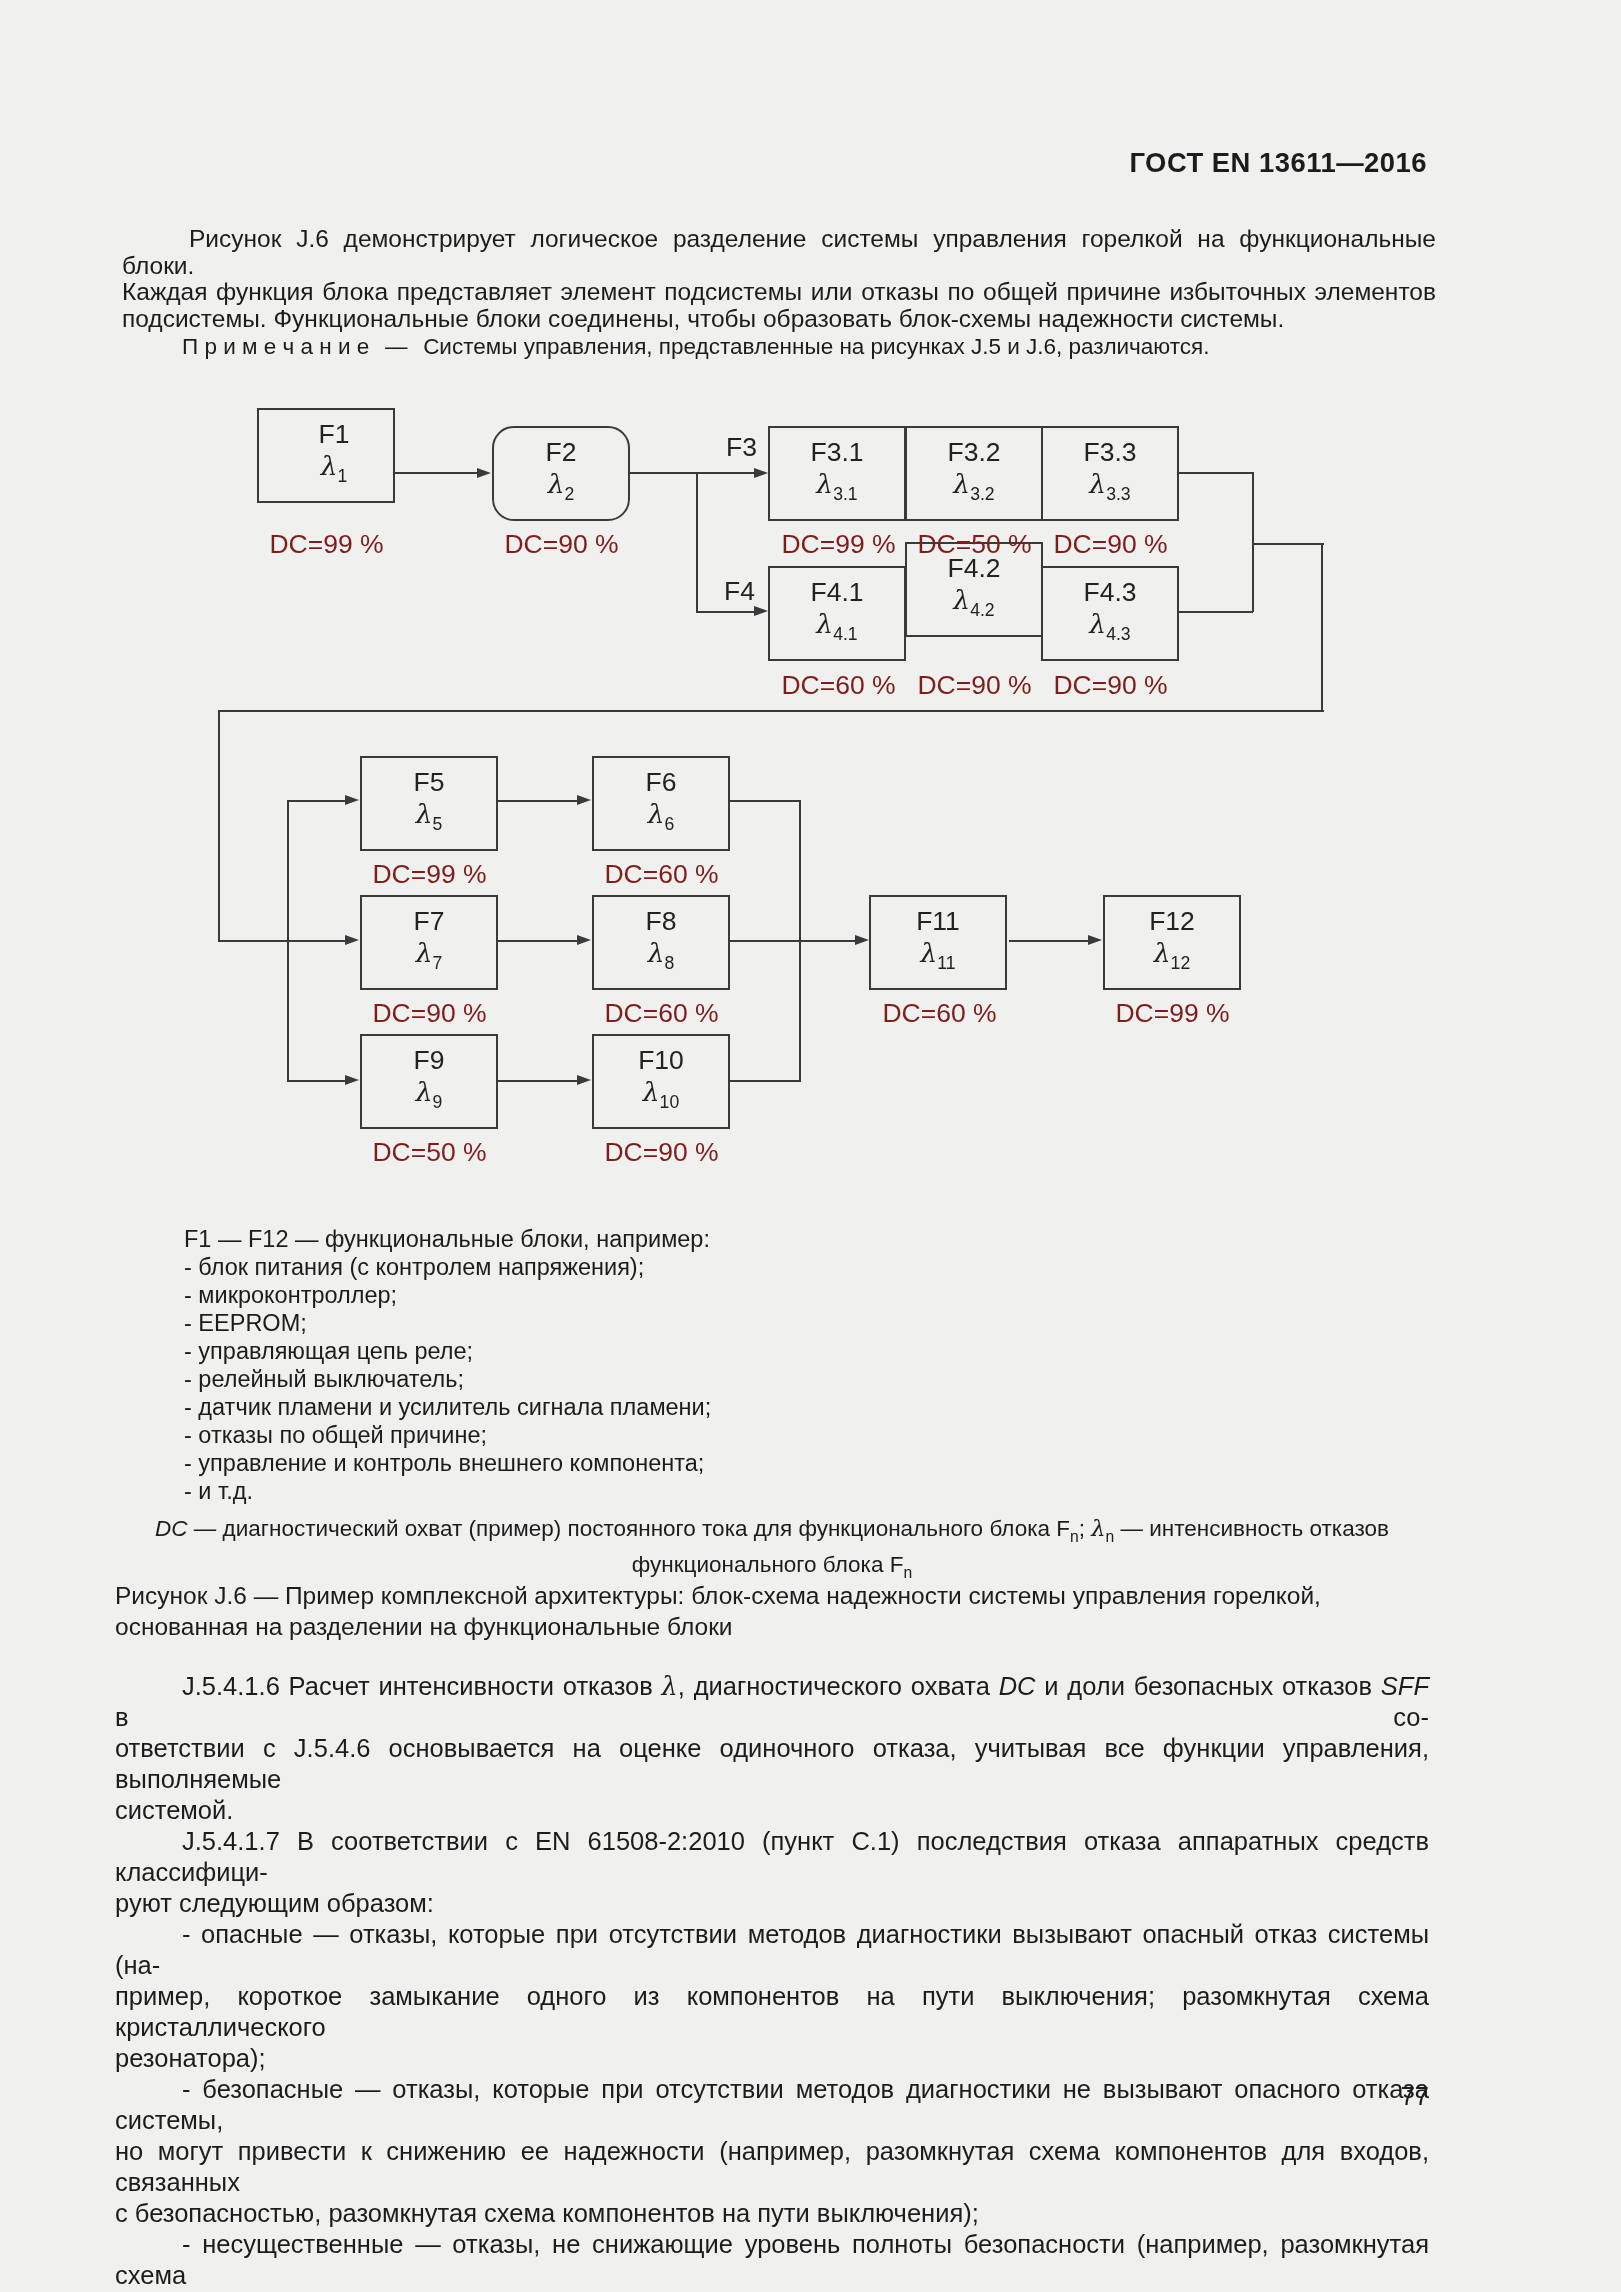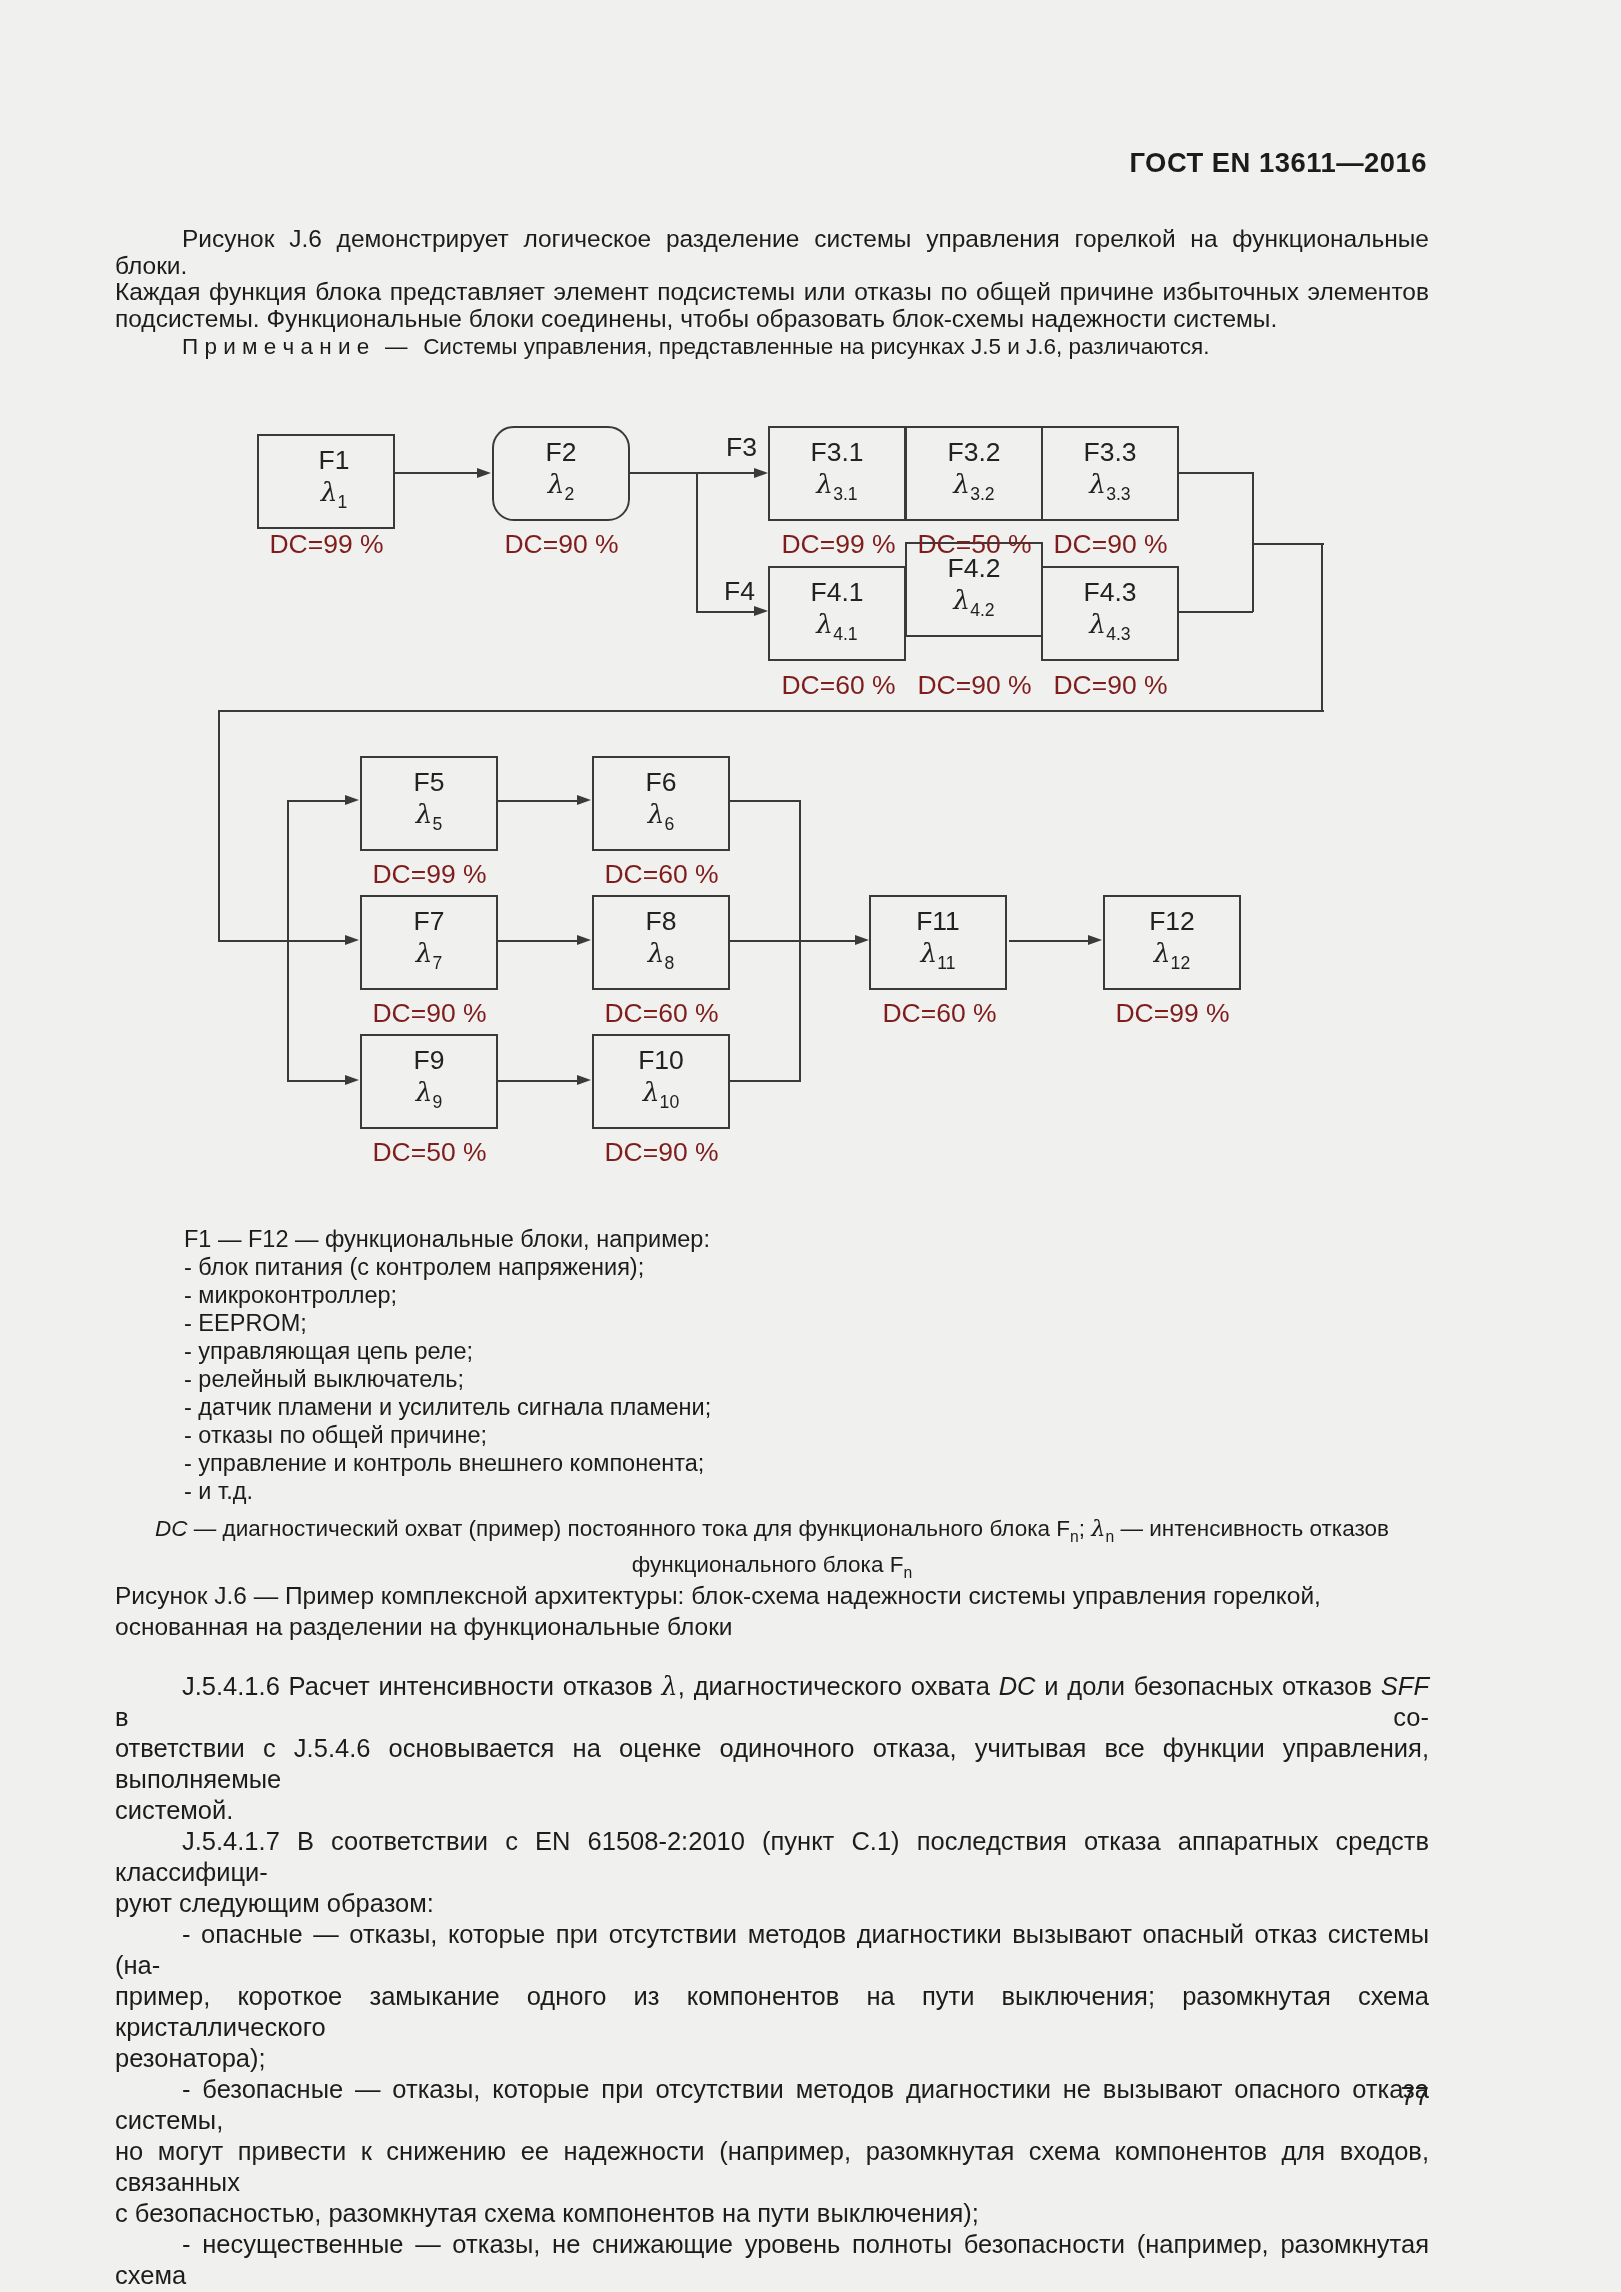--- a/index.html
+++ b/index.html
@@ -7,21 +7,21 @@
     width:1621px;height:2293px;position:relative;
     background:#f0f0ee;color:#1c1c1c;
     font-family:"Liberation Sans",sans-serif;
     overflow:hidden;
   }
   .abs{position:absolute;}
   
   .hdr{position:absolute;top:147px;right:194px;font-size:27.4px;font-weight:bold;letter-spacing:0.5px;}
   
   .textblock{position:absolute;left:115px;width:1314px;}
-  .intro{top:226px;font-size:24.5px;line-height:26.5px;}
+  .intro{top:226px;font-size:24.5px;line-height:26.5px;margin-left:7px;}
   .jline{text-align:justify;text-align-last:justify;}
   .jlast{text-align:justify;text-align-last:left;}
   .ind{text-indent:67px;}
   .note{top:334px;font-size:22.5px;}
   .note .notedash{margin:0 15.7px;}
   .note{text-indent:67px;}
   
   .fbox{
     position:absolute;width:138px;height:95px;border:2px solid #3a3a3a;
     box-sizing:border-box;background:#f0f0ee;
@@ -97,21 +97,21 @@
   <div class="arr" style="left:345px;top:1075px;"></div>
   <div class="arr" style="left:577px;top:795px;"></div>
   <div class="arr" style="left:577px;top:935px;"></div>
   <div class="arr" style="left:577px;top:1075px;"></div>
   <div class="arr" style="left:855px;top:935px;"></div>
   <div class="arr" style="left:1088px;top:935px;"></div>
 
   <div class="blabel" style="left:698px;top:432px;">F3</div>
   <div class="blabel" style="left:696px;top:576px;">F4</div>
 
-  <div class="fbox" style="left:257px;top:434px;padding-left:16px;">
+  <div class="fbox" style="left:257px;top:408px;padding-left:16px;">
     <div>F1</div>
     <div class="flam"><span>λ</span><sub>1</sub></div>
   </div>
   <div class="fbox" style="left:492px;top:426px;border-radius:22px;">
     <div>F2</div>
     <div class="flam"><span>λ</span><sub>2</sub></div>
   </div>
   <div class="fbox" style="left:768px;top:426px;">
     <div>F3.1</div>
     <div class="flam"><span>λ</span><sub>3.1</sub></div>

